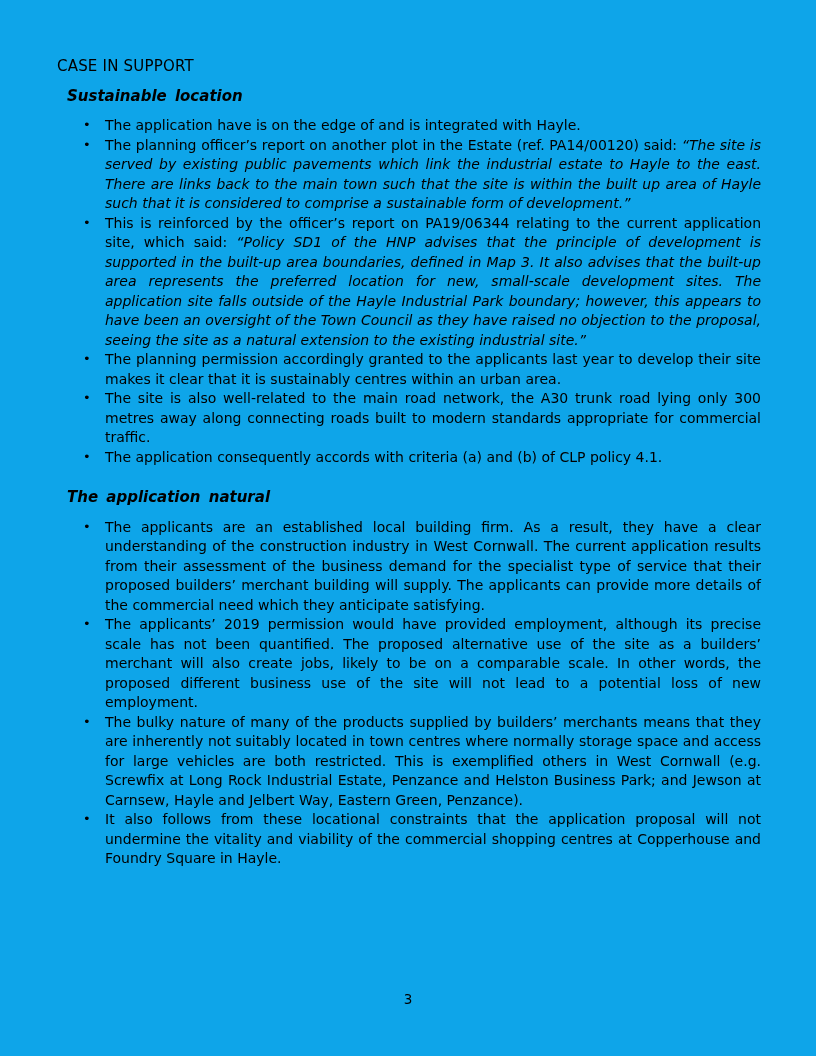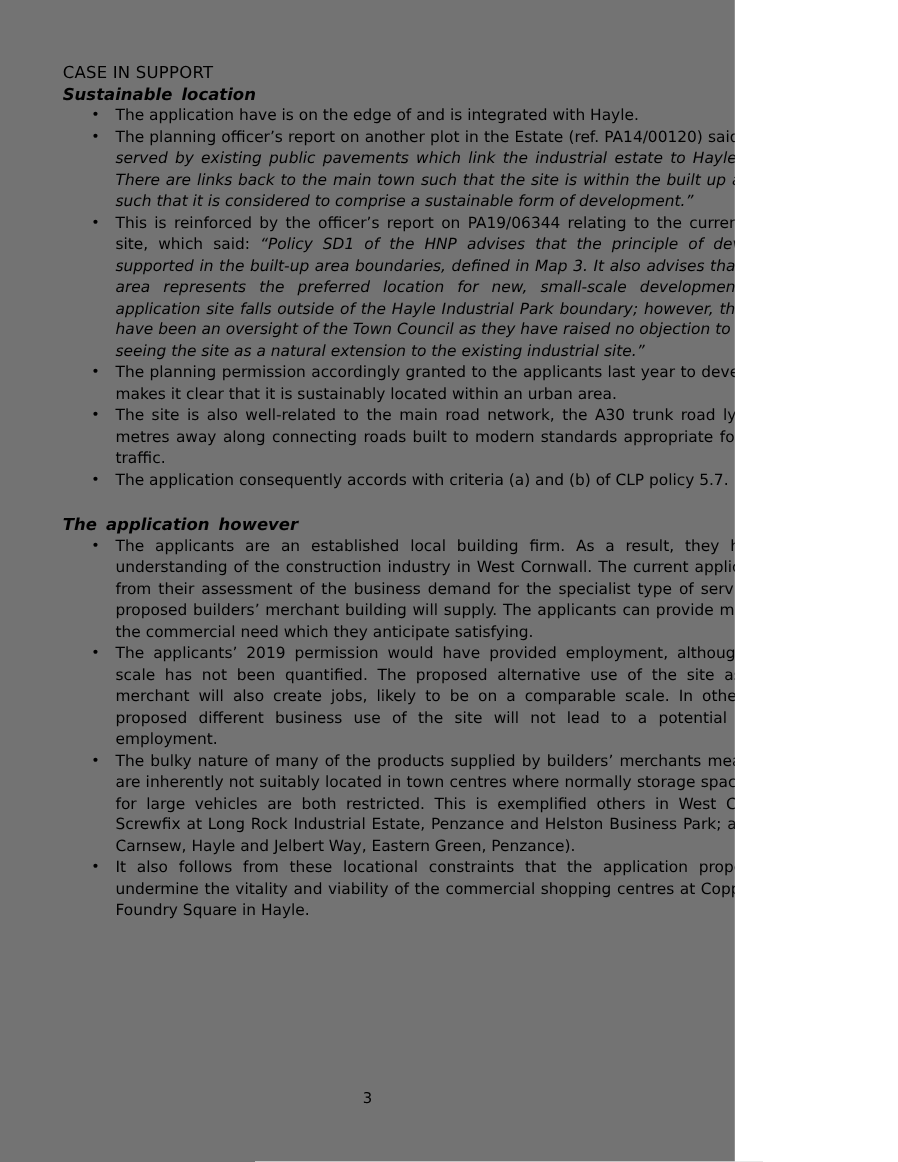--- a/index.html
+++ b/index.html
@@ -2,23 +2,23 @@
 <html><head>
 <meta charset="utf-8">
 <style>
   html, body {
     margin: 0;
     padding: 0;
     background: #ffffff;
   }
   .page {
     position: relative;
-    width: 668px;
+    width: 816px;
     height: 1056px;
-    background: #737373;
+    background: #0ea5e9;
     font-family: "DejaVu Sans", "Liberation Sans", sans-serif;
     color: #000000;
     overflow: hidden;
     text-decoration: underline;
   }
   .content {
     position: absolute;
     left: 57px;
     top: 57px;
     width: 704px;
@@ -29,21 +29,21 @@
     font-weight: normal;
     letter-spacing: 0.2px;
     margin: 0;
   }
   .section-heading {
     font-size: 15px;
     line-height: 19.5px;
     font-weight: bold;
     font-style: italic;
     word-spacing: 3px;
-    margin: 0;
+    margin: 10px;
   }
   .section-heading.spaced {
     margin-top: 21px;
   }
   ul.bullets {
     list-style: none;
     margin: 0;
     padding: 0;
   }
   ul.bullets li {
@@ -90,33 +90,33 @@
       <li>
         <span class="marker">•</span>
         <span>The planning officer’s report on another plot in the Estate (ref. PA14/00120) said: </span><span class="q">“The site is served by existing public pavements which link the industrial estate to Hayle to the east. There are links back to the main town such that the site is within the built up area of Hayle such that it is considered to comprise a sustainable form of development.”</span>
       </li>
       <li>
         <span class="marker">•</span>
         <span>This is reinforced by the officer’s report on PA19/06344 relating to the current application site, which said: </span><span class="q">“Policy SD1 of the HNP advises that the principle of development is supported in the built-up area boundaries, defined in Map 3. It also advises that the built-up area represents the preferred location for new, small-scale development sites. The application site falls outside of the Hayle Industrial Park boundary; however, this appears to have been an oversight of the Town Council as they have raised no objection to the proposal, seeing the site as a natural extension to the existing industrial site.”</span>
       </li>
       <li>
         <span class="marker">•</span>
-        <span>The planning permission accordingly granted to the applicants last year to develop their site makes it clear that it is sustainably located within an urban area.</span>
+        <span>The planning permission accordingly granted to the applicants last year to develop their site makes it clear that it is sustainably centres within an urban area.</span>
       </li>
       <li>
         <span class="marker">•</span>
         <span>The site is also well-related to the main road network, the A30 trunk road lying only 300 metres away along connecting roads built to modern standards appropriate for commercial traffic.</span>
       </li>
       <li>
         <span class="marker">•</span>
-        <span>The application consequently accords with criteria (a) and (b) of CLP policy 5.7.</span>
+        <span>The application consequently accords with criteria (a) and (b) of CLP policy 4.1.</span>
       </li>
     </ul>
 
-    <h2 class="section-heading spaced">The application however</h2>
+    <h2 class="section-heading spaced">The application natural</h2>
 
     <ul class="bullets">
       <li>
         <span class="marker">•</span>
         <span>The applicants are an established local building firm. As a result, they have a clear understanding of the construction industry in West Cornwall. The current application results from their assessment of the business demand for the specialist type of service that their proposed builders’ merchant building will supply. The applicants can provide more details of the commercial need which they anticipate satisfying.</span>
       </li>
       <li>
         <span class="marker">•</span>
         <span>The applicants’ 2019 permission would have provided employment, although its precise scale has not been quantified. The proposed alternative use of the site as a builders’ merchant will also create jobs, likely to be on a comparable scale. In other words, the proposed different business use of the site will not lead to a potential loss of new employment.</span>
       </li>

